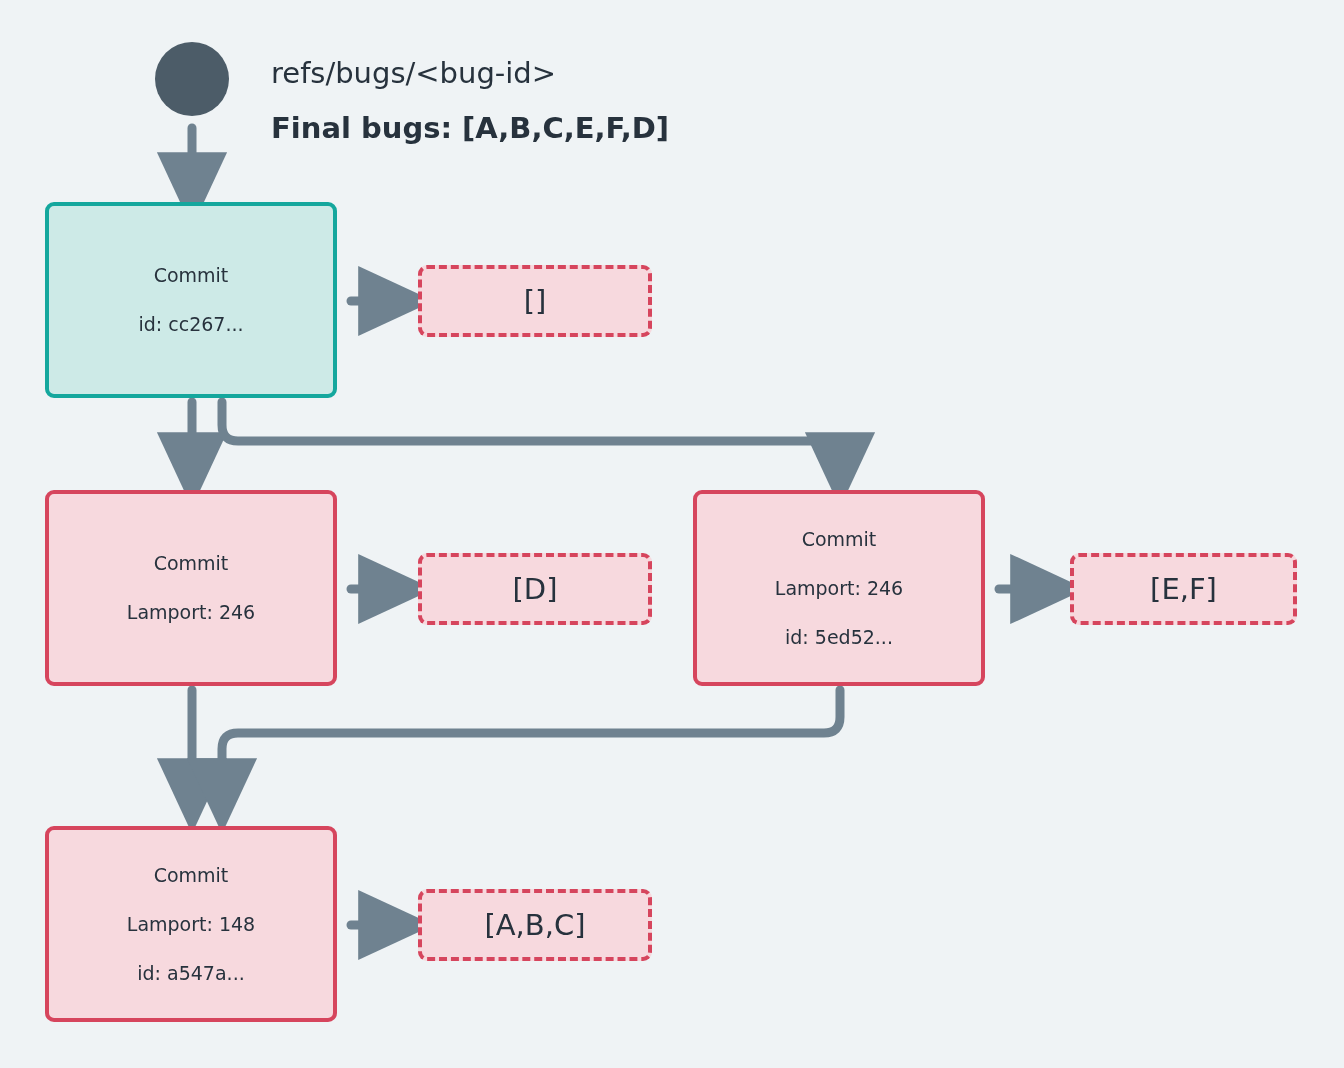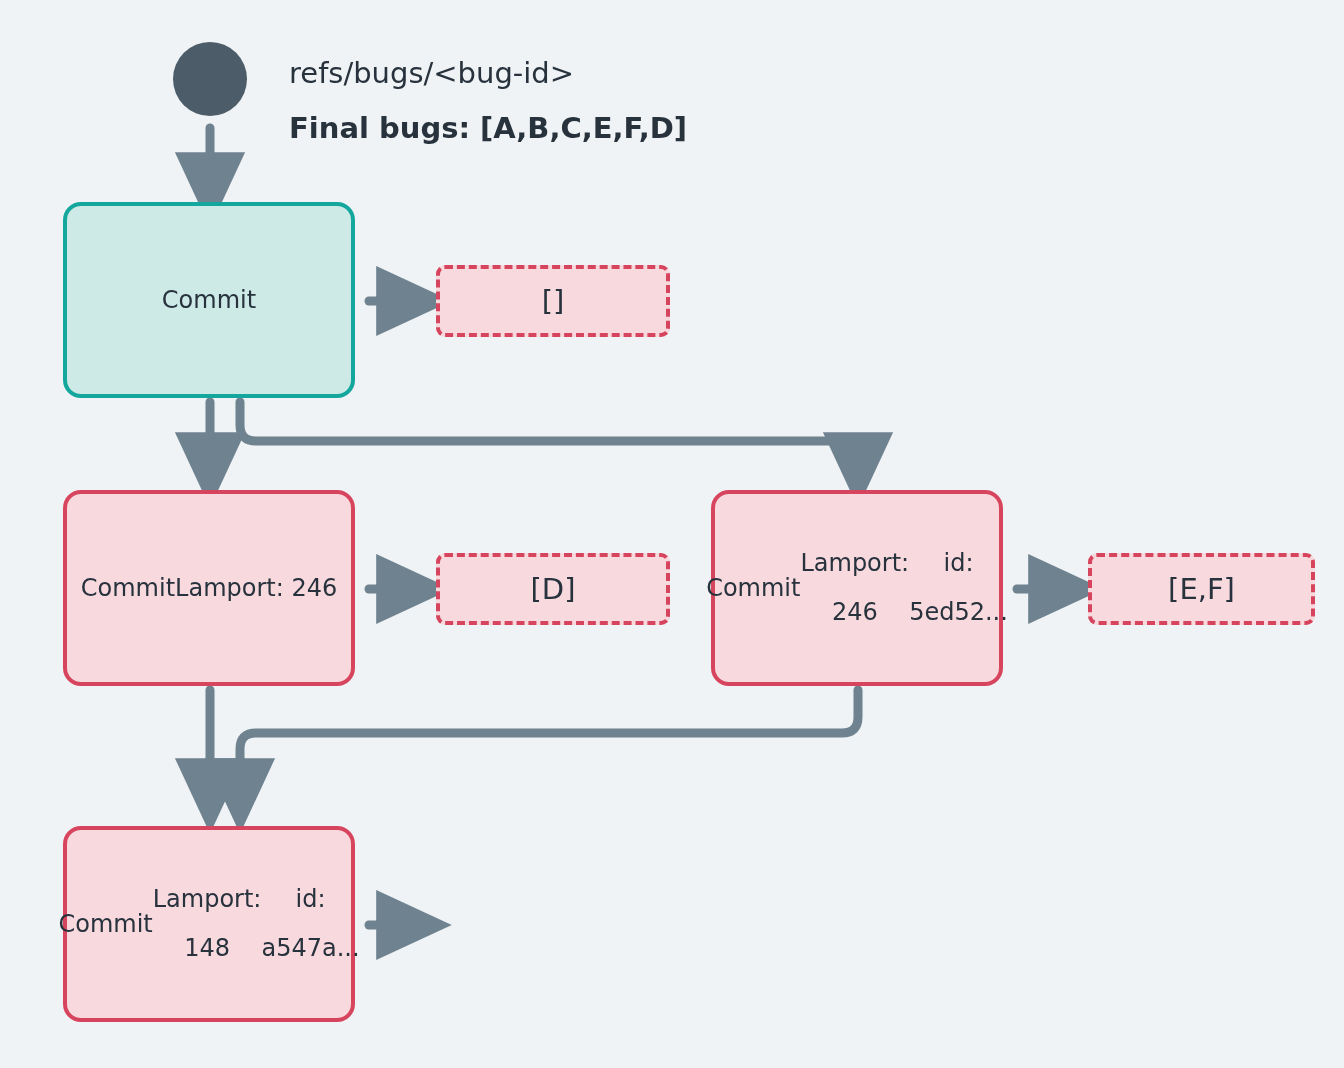--- a/index.html
+++ b/index.html
@@ -11,21 +11,20 @@
     width: 1344px;
     height: 1068px;
     font-family: "DejaVu Sans", sans-serif;
     color: #27323d;
     overflow: hidden;
   }
   #canvas {
     position: relative;
     width: 1316px;
     height: 1068px;
-    margin-left: 18px;
   }
   #edges {
     position: absolute;
     left: 0;
     top: 0;
     width: 1344px;
     height: 1068px;
     pointer-events: none;
   }
 
@@ -52,27 +51,27 @@
   .header-order {
     top: 111px;
     font-size: 29px;
     font-weight: bold;
     color: #27323d;
   }
 
   .commit-node {
     position: absolute;
     box-sizing: border-box;
-    border-radius: 18px;
+    border-radius: 9px;
     display: flex;
-    flex-direction: row;
+    flex-direction: column;
     align-items: center;
     justify-content: center;
     text-align: center;
-    font-size: 24px;
+    font-size: 19px;
     line-height: 49px;
     color: #27323d;
   }
   .commit-node.teal {
     background: #cdeae7;
     border: 4px solid #14a79d;
   }
   .commit-node.pink {
     background: #f7d9de;
     border: 4px solid #d6455d;
@@ -120,20 +119,21 @@
     <path d="M351,925 L396,925" stroke="#6f8290" stroke-width="9" fill="none" stroke-linecap="round" marker-end="url(#arrow)"></path>
   </svg>
 
   <div class="root-dot"></div>
 
   <div class="header-text header-ref">refs/bugs/&lt;bug-id&gt;</div>
   <div class="header-text header-order">Final bugs: [A,B,C,E,F,D]</div>
 
   <div class="commit-node teal" style="left:45px; top:202px; width:292px; height:196px;">
     <span class="commit-line">Commit</span>
+    <span class="commit-line">id: cc267...</span>
   </div>
 
   <div class="payload-box" style="left:418px; top:265px; width:234px; height:72px;">
     <span>[]</span>
   </div>
 
   <div class="commit-node pink" style="left:45px; top:490px; width:292px; height:196px;">
     <span class="commit-line">Commit</span>
     <span class="commit-line">Lamport: 246</span>
   </div>
@@ -151,14 +151,17 @@
   <div class="payload-box" style="left:1070px; top:553px; width:227px; height:72px;">
     <span>[E,F]</span>
   </div>
 
   <div class="commit-node pink" style="left:45px; top:826px; width:292px; height:196px;">
     <span class="commit-line">Commit</span>
     <span class="commit-line">Lamport: 148</span>
     <span class="commit-line">id: a547a...</span>
   </div>
 
+  <div class="payload-box" style="left:418px; top:889px; width:234px; height:72px;">
+    <span>[A,B,C]</span>
+  </div>
 
 </div>
 
 </body></html>

